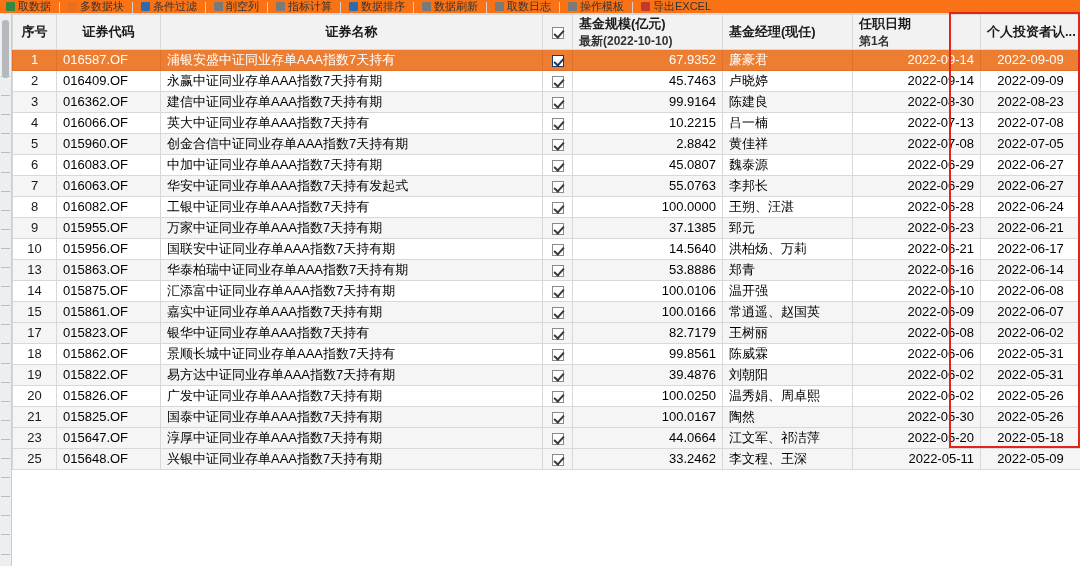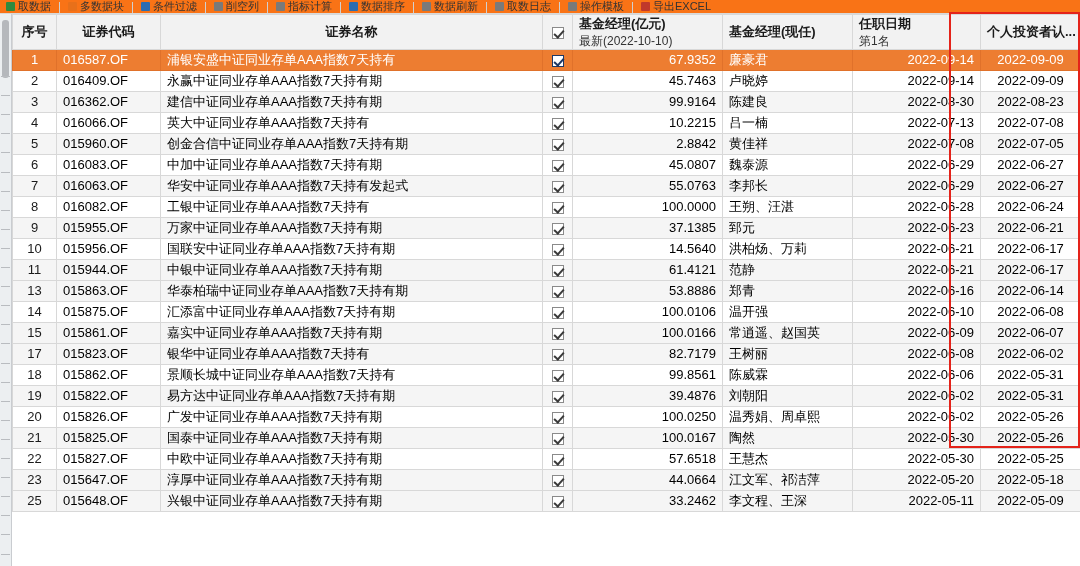--- a/index.html
+++ b/index.html
@@ -129,21 +129,21 @@
   }
   th.h-left {
     text-align: left;
     vertical-align: top;
     padding-top: 5px;
     line-height: 1.35;
     font-size: 13px;
   }
   th .h-sub {
     display: block;
-    font-weight: normal;
+    font-weight: bold;
     font-size: 12px;
     color: #333;
   }
 
   
   col.c-idx    { width: 44px; }
   col.c-code   { width: 104px; }
   col.c-name   { width: 382px; }
   col.c-chk    { width: 30px; }
   col.c-scale  { width: 150px; }
@@ -308,21 +308,21 @@
       </colgroup>
       <thead>
         <tr>
           <th>序号</th>
           <th>证券代码</th>
           <th>证券名称</th>
           <th>
             <span class="cb"></span>
           </th>
           <th class="h-left">
-            <span>基金经理(亿元)</span>
+            <span>基金规模(亿元)</span>
             <span class="h-sub">最新(2022-10-10)</span>
           </th>
           <th class="h-left">
             <span>基金经理(现任)</span>
           </th>
           <th class="h-left">
             <span>任职日期</span>
             <span class="h-sub">第1名</span>
           </th>
           <th class="h-left">
@@ -425,30 +425,20 @@
             <td class="idx">10</td>
             <td class="code">015956.OF</td>
             <td class="name">国联安中证同业存单AAA指数7天持有期</td>
             <td class="chk"><span class="cb"></span></td>
             <td class="num">14.5640</td>
             <td class="mgr">洪柏炀、万莉</td>
             <td class="date">2022-06-21</td>
             <td class="pi">2022-06-17</td>
           </tr>
           <tr class="alt">
-            <td class="idx">11</td>
-            <td class="code">015944.OF</td>
-            <td class="name">中银中证同业存单AAA指数7天持有期</td>
-            <td class="chk"><span class="cb"></span></td>
-            <td class="num">61.4121</td>
-            <td class="mgr">范静</td>
-            <td class="date">2022-06-21</td>
-            <td class="pi">2022-06-17</td>
-          </tr>
-          <tr class="alt">
             <td class="idx">13</td>
             <td class="code">015863.OF</td>
             <td class="name">华泰柏瑞中证同业存单AAA指数7天持有期</td>
             <td class="chk"><span class="cb"></span></td>
             <td class="num">53.8886</td>
             <td class="mgr">郑青</td>
             <td class="date">2022-06-16</td>
             <td class="pi">2022-06-14</td>
           </tr>
           <tr class="plain">
@@ -514,30 +504,20 @@
           <tr class="alt">
             <td class="idx">21</td>
             <td class="code">015825.OF</td>
             <td class="name">国泰中证同业存单AAA指数7天持有期</td>
             <td class="chk"><span class="cb"></span></td>
             <td class="num">100.0167</td>
             <td class="mgr">陶然</td>
             <td class="date">2022-05-30</td>
             <td class="pi">2022-05-26</td>
           </tr>
-          <tr class="plain">
-            <td class="idx">22</td>
-            <td class="code">015827.OF</td>
-            <td class="name">中欧中证同业存单AAA指数7天持有期</td>
-            <td class="chk"><span class="cb"></span></td>
-            <td class="num">57.6518</td>
-            <td class="mgr">王慧杰</td>
-            <td class="date">2022-05-30</td>
-            <td class="pi">2022-05-25</td>
-          </tr>
           <tr class="alt">
             <td class="idx">23</td>
             <td class="code">015647.OF</td>
             <td class="name">淳厚中证同业存单AAA指数7天持有期</td>
             <td class="chk"><span class="cb"></span></td>
             <td class="num">44.0664</td>
             <td class="mgr">江文军、祁洁萍</td>
             <td class="date">2022-05-20</td>
             <td class="pi">2022-05-18</td>
           </tr>

